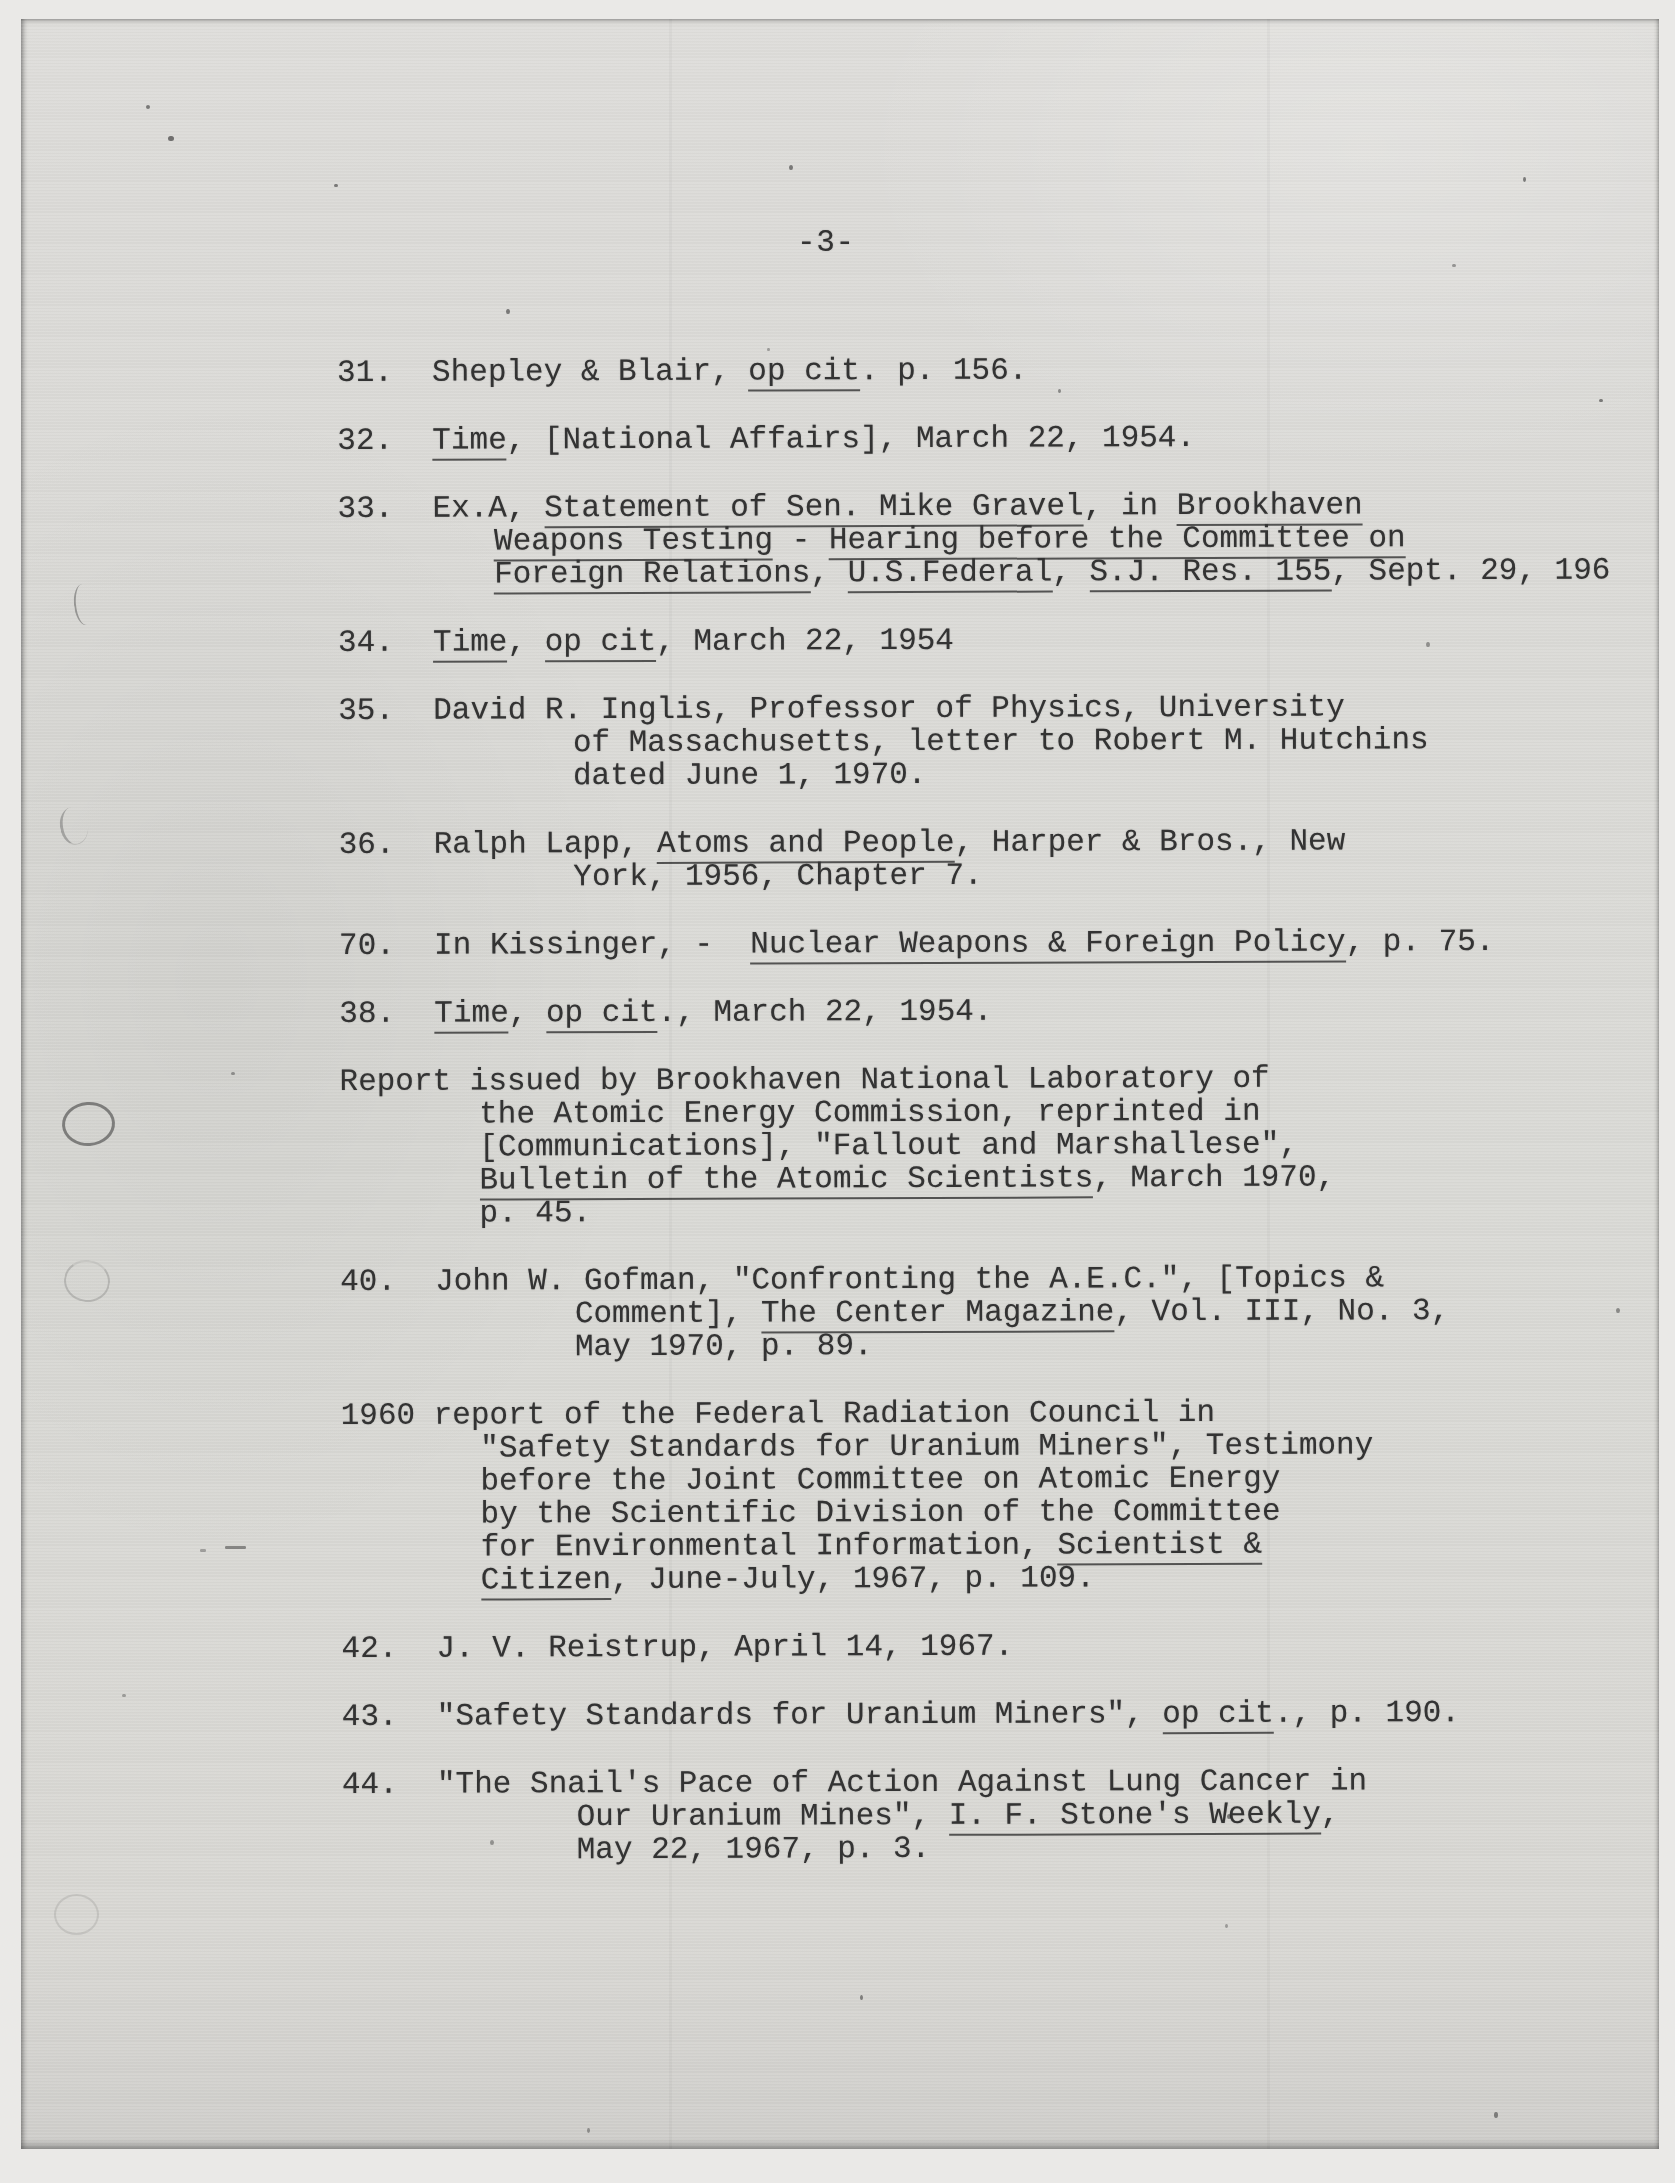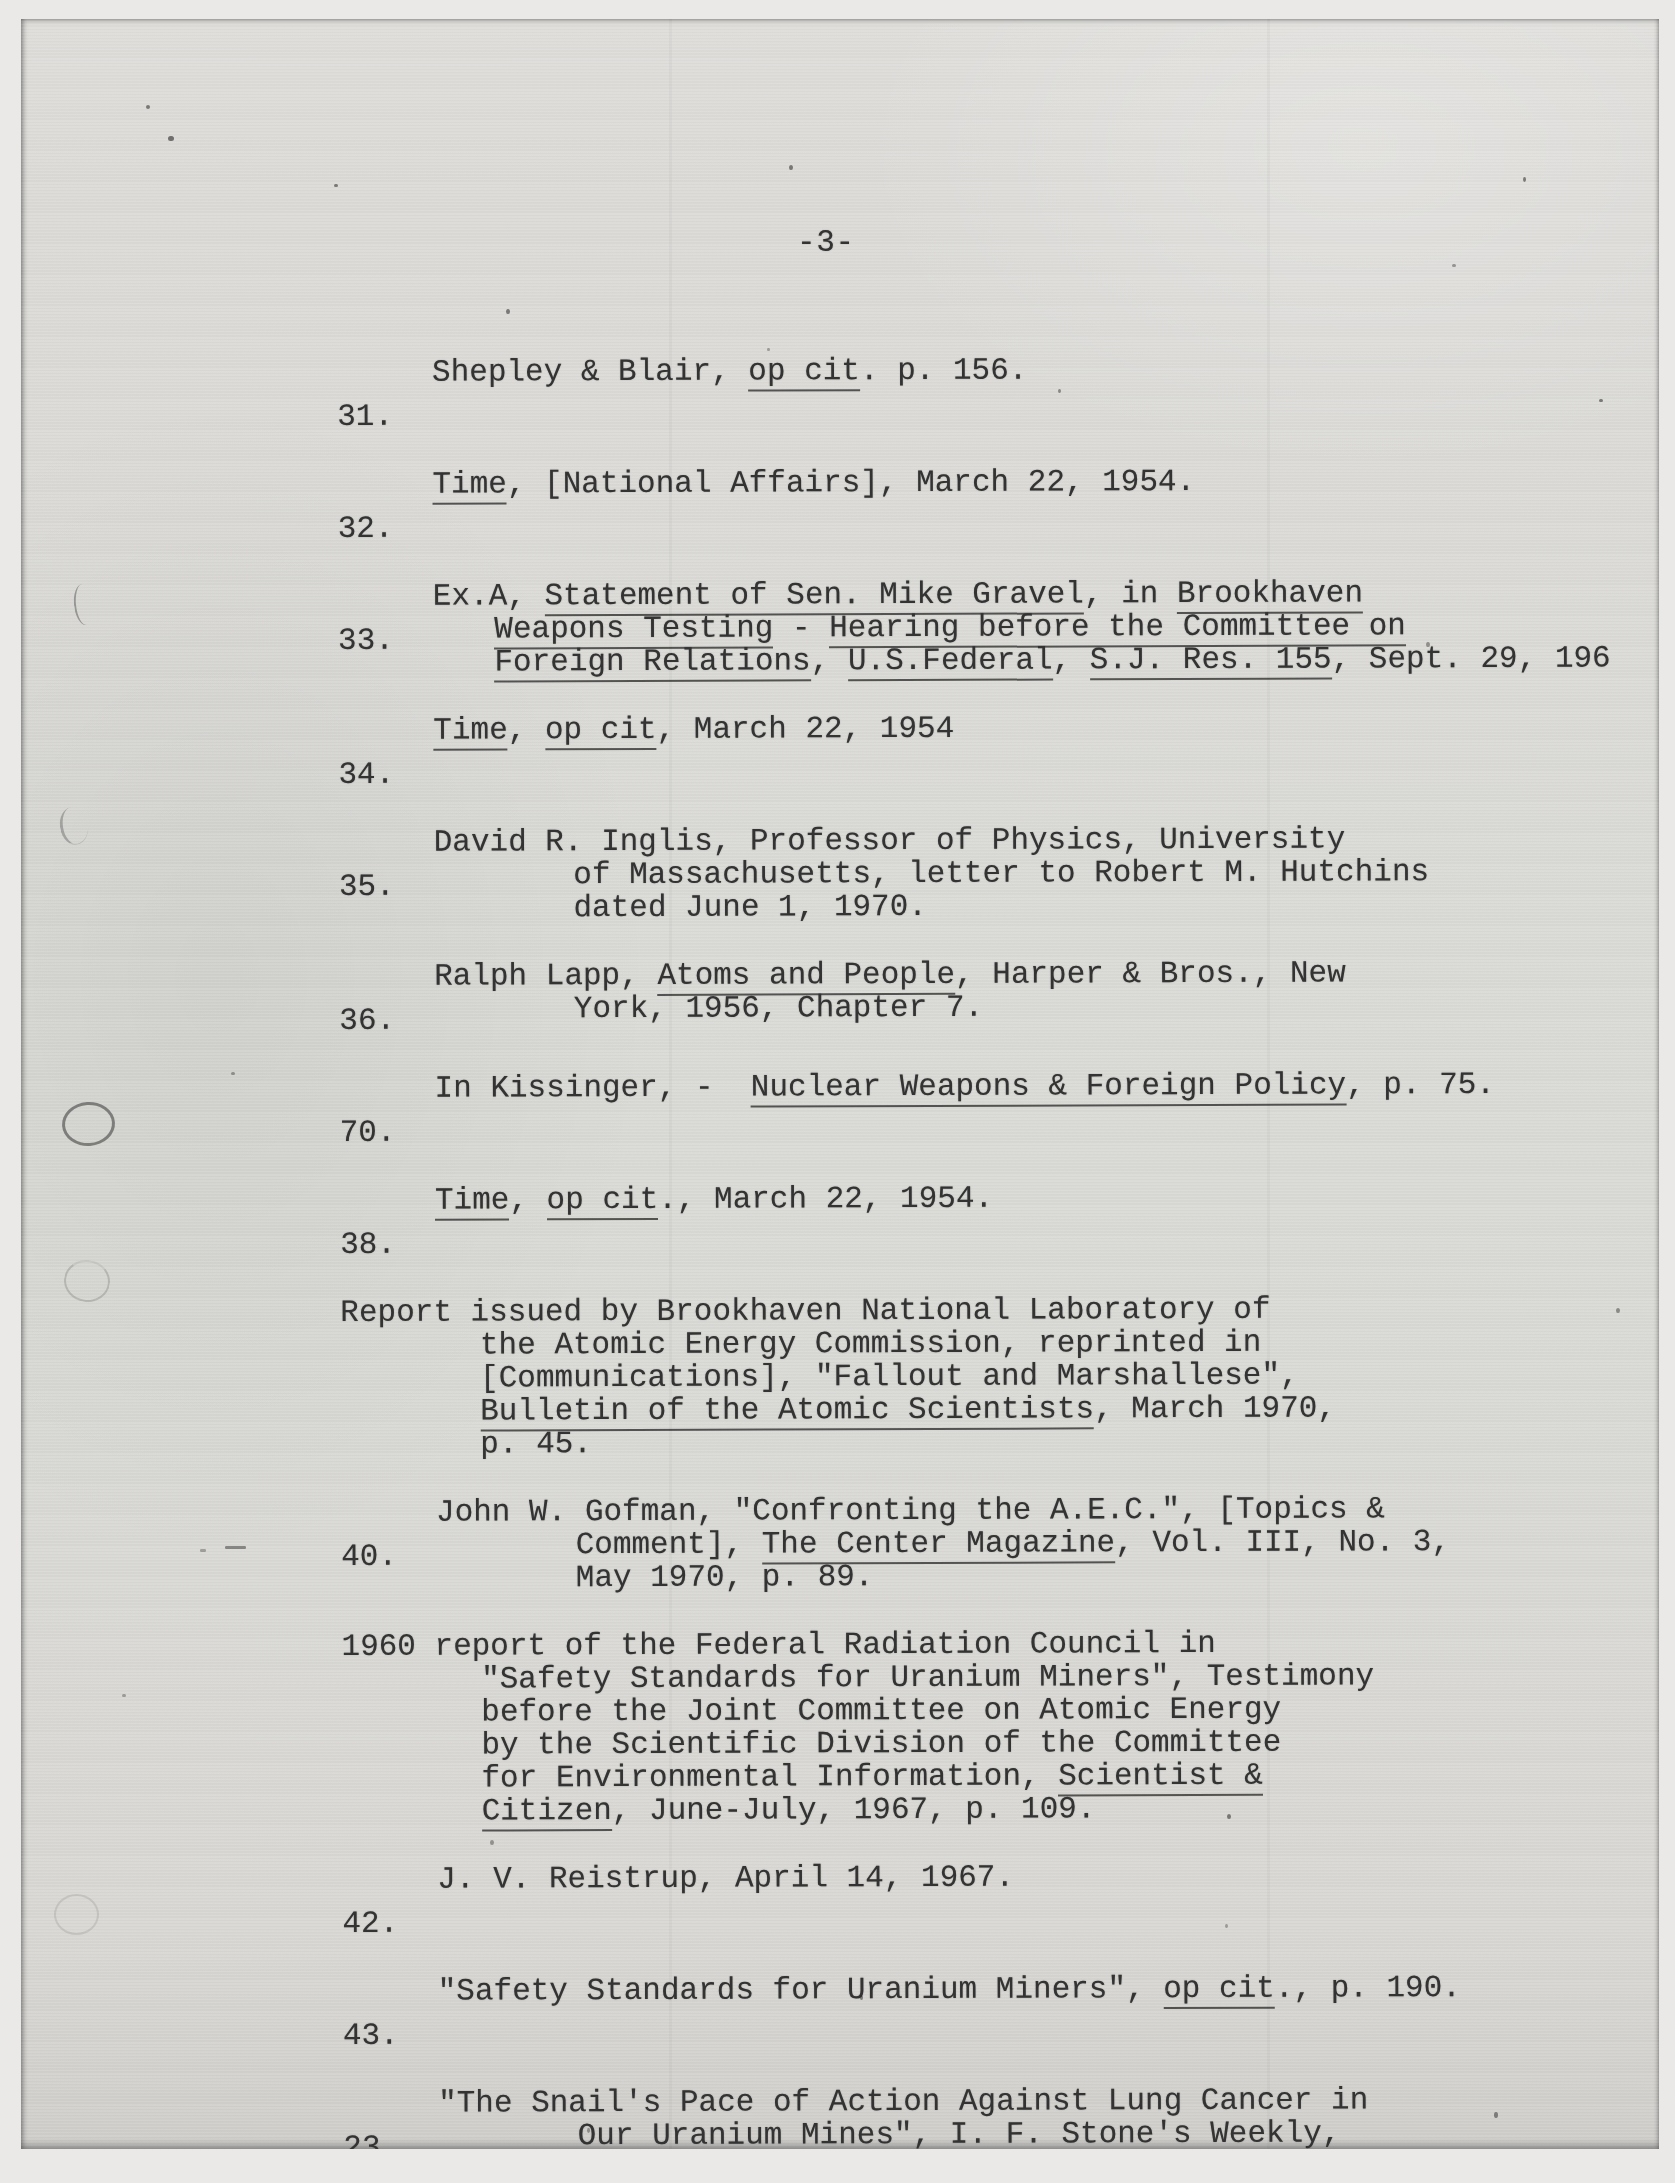--- a/index.html
+++ b/index.html
@@ -33,21 +33,21 @@
     text-shadow:0 0 1.2px rgba(50,50,50,.45);
     letter-spacing:0.6px;
   }
   .footnotes{
     position:absolute;left:316px;top:337px;width:1301px;
     transform:rotate(-0.2deg);transform-origin:left top;
     font-size:31px;line-height:33px;color:var(--ink,#333);
     text-shadow:0 0 1.2px rgba(50,50,50,.42);
   }
   .fn-row{display:flex;margin-bottom:35px;}
-  .fn-num{flex:0 0 95px;width:95px;margin-top:44px;}
+  .fn-num{flex:0 0 95px;width:95px;}
   .fn-body{flex:1;}
   .fn-line{white-space:pre;}
   .u{border-bottom:2.5px solid rgba(45,45,45,.78);padding-bottom:1.2px;}
   
   .decor{position:absolute;inset:0;pointer-events:none;}
   .ring{position:absolute;border-radius:50%;}
   .speck{position:absolute;background:rgba(40,40,40,.55);border-radius:50%;}
   .streak{position:absolute;top:0;bottom:0;width:2.5px;background:rgba(0,0,0,.028);}
   .arc{position:absolute;border-radius:50%;}
 </style>
@@ -146,21 +146,21 @@
           <div class="fn-line"><span>J. V. Reistrup, April 14, 1967.</span></div>
         </div>
       </div>
       <div class="fn-row">
         <div class="fn-num">43.</div>
         <div class="fn-body">
           <div class="fn-line"><span>"Safety Standards for Uranium Miners", </span><span class="u">op cit</span><span>., p. 190.</span></div>
         </div>
       </div>
       <div class="fn-row">
-        <div class="fn-num">23.</div>
+        <div class="fn-num">44.</div>
         <div class="fn-body">
           <div class="fn-line"><span>"The Snail's Pace of Action Against Lung Cancer in</span></div>
           <div class="fn-line" style="padding-left: 7.5ch;"><span>Our Uranium Mines", </span><span class="u">I. F. Stone's Weekly</span><span>,</span></div>
           <div class="fn-line" style="padding-left: 7.5ch;"><span>May 22, 1967, p. 3.</span></div>
         </div>
       </div>
     </div>
 
   <div class="decor">
 

